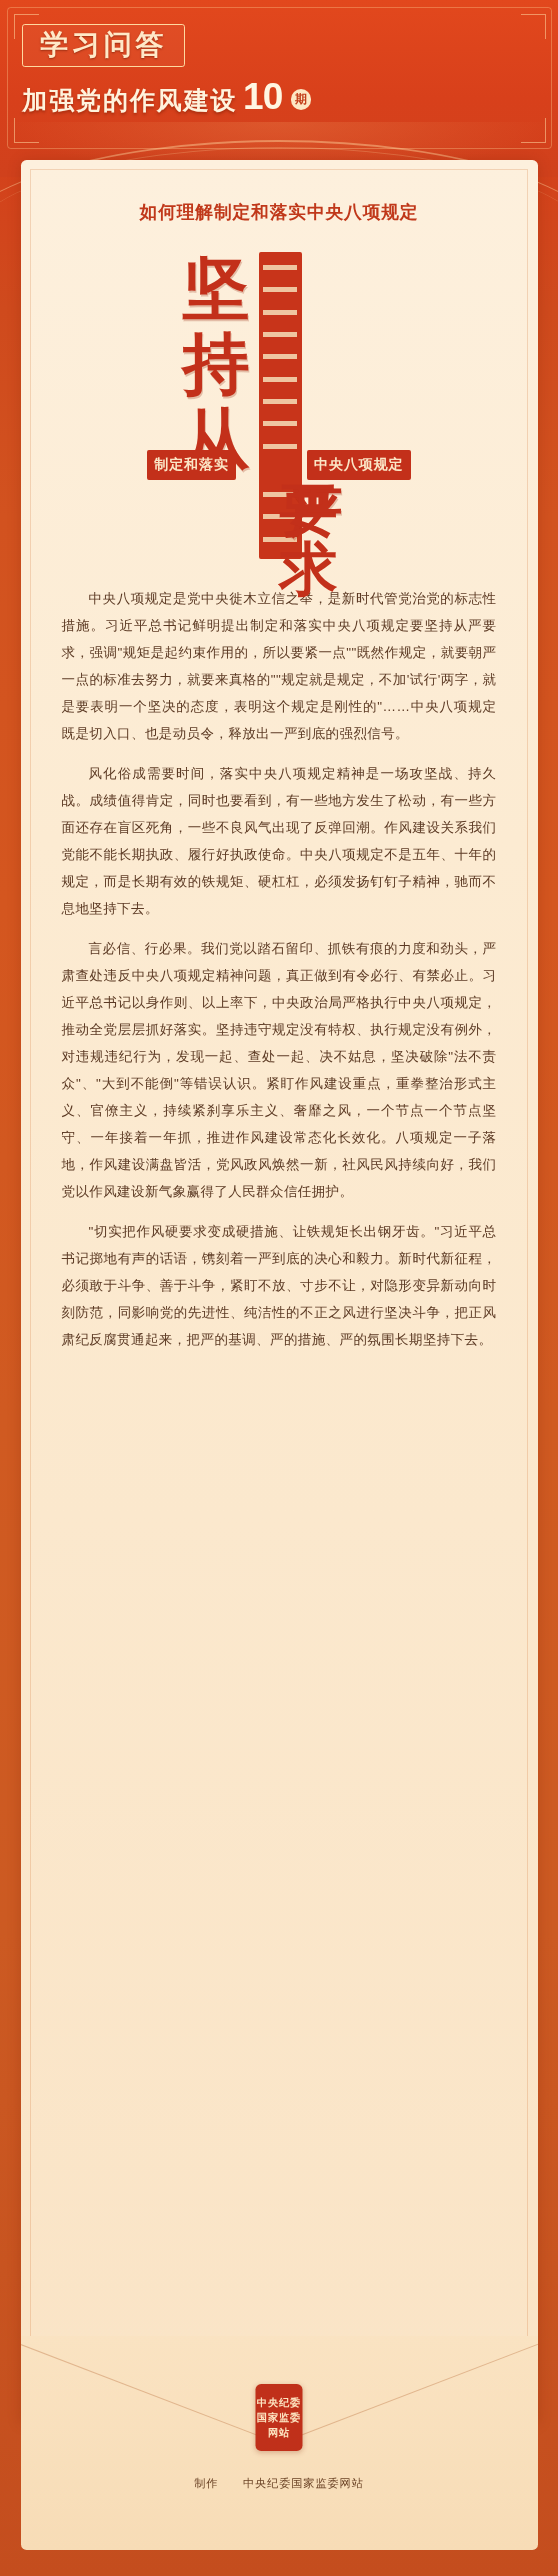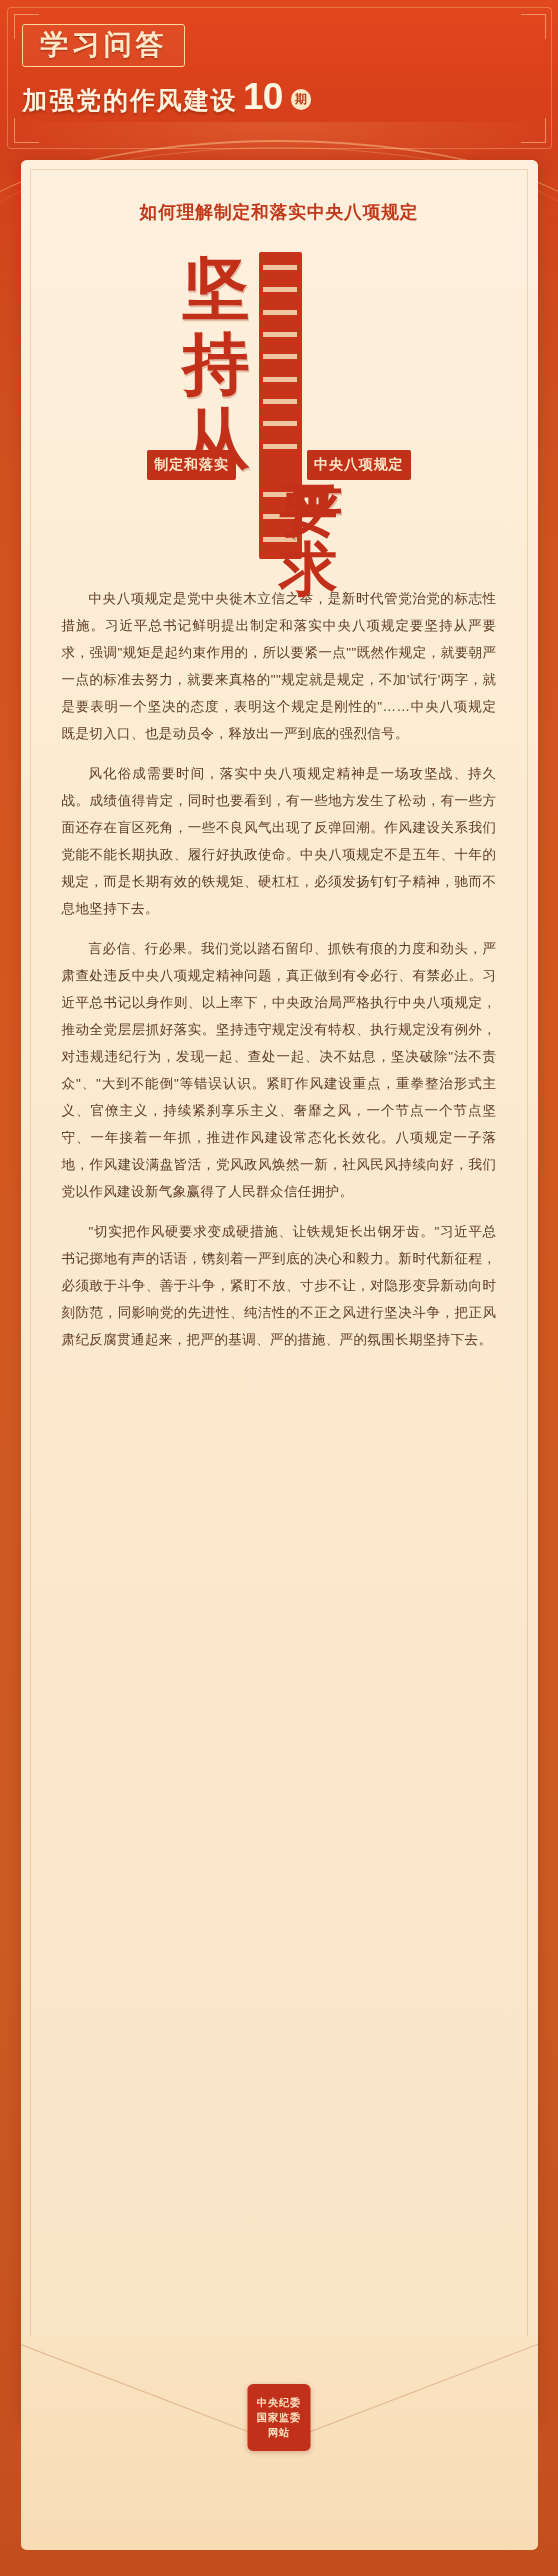--- a/index.html
+++ b/index.html
@@ -252,21 +252,21 @@
     width: 279px; height: 0.9px;
     background: rgba(180,100,50,0.35);
   }
   .env-seam:before { left: -20.5px; transform-origin: left top; transform: rotate(21deg); }
   .env-seam:after  { right: -20.5px; transform-origin: right top; transform: rotate(-21deg); }
 
   .emblem {
     position: absolute;
     left: 50%; top: 48px;
     transform: translateX(-50%);
-    width: 63px; height: 67px;
+    width: 47px; height: 67px;
     border-radius: 5.6px;
     background: #c0301a;
     color: #fce3c0;
     display: flex;
     flex-direction: column;
     align-items: center;
     justify-content: center;
     font-size: 10.2px;
     font-weight: bold;
     line-height: 1.5;
@@ -354,16 +354,20 @@
   </div>
 
   <div class="envelope">
     <div class="env-body"></div>
     <div class="env-seam"></div>
     <div class="emblem">
       <span>中央纪委</span>
       <span>国家监委</span>
       <span>网站</span>
     </div>
+    <div class="credit">
+      <span class="label">制作</span>
+      <span>中央纪委国家监委网站</span>
+    </div>
   </div>
 
 </div>
 
 
 </body></html>

